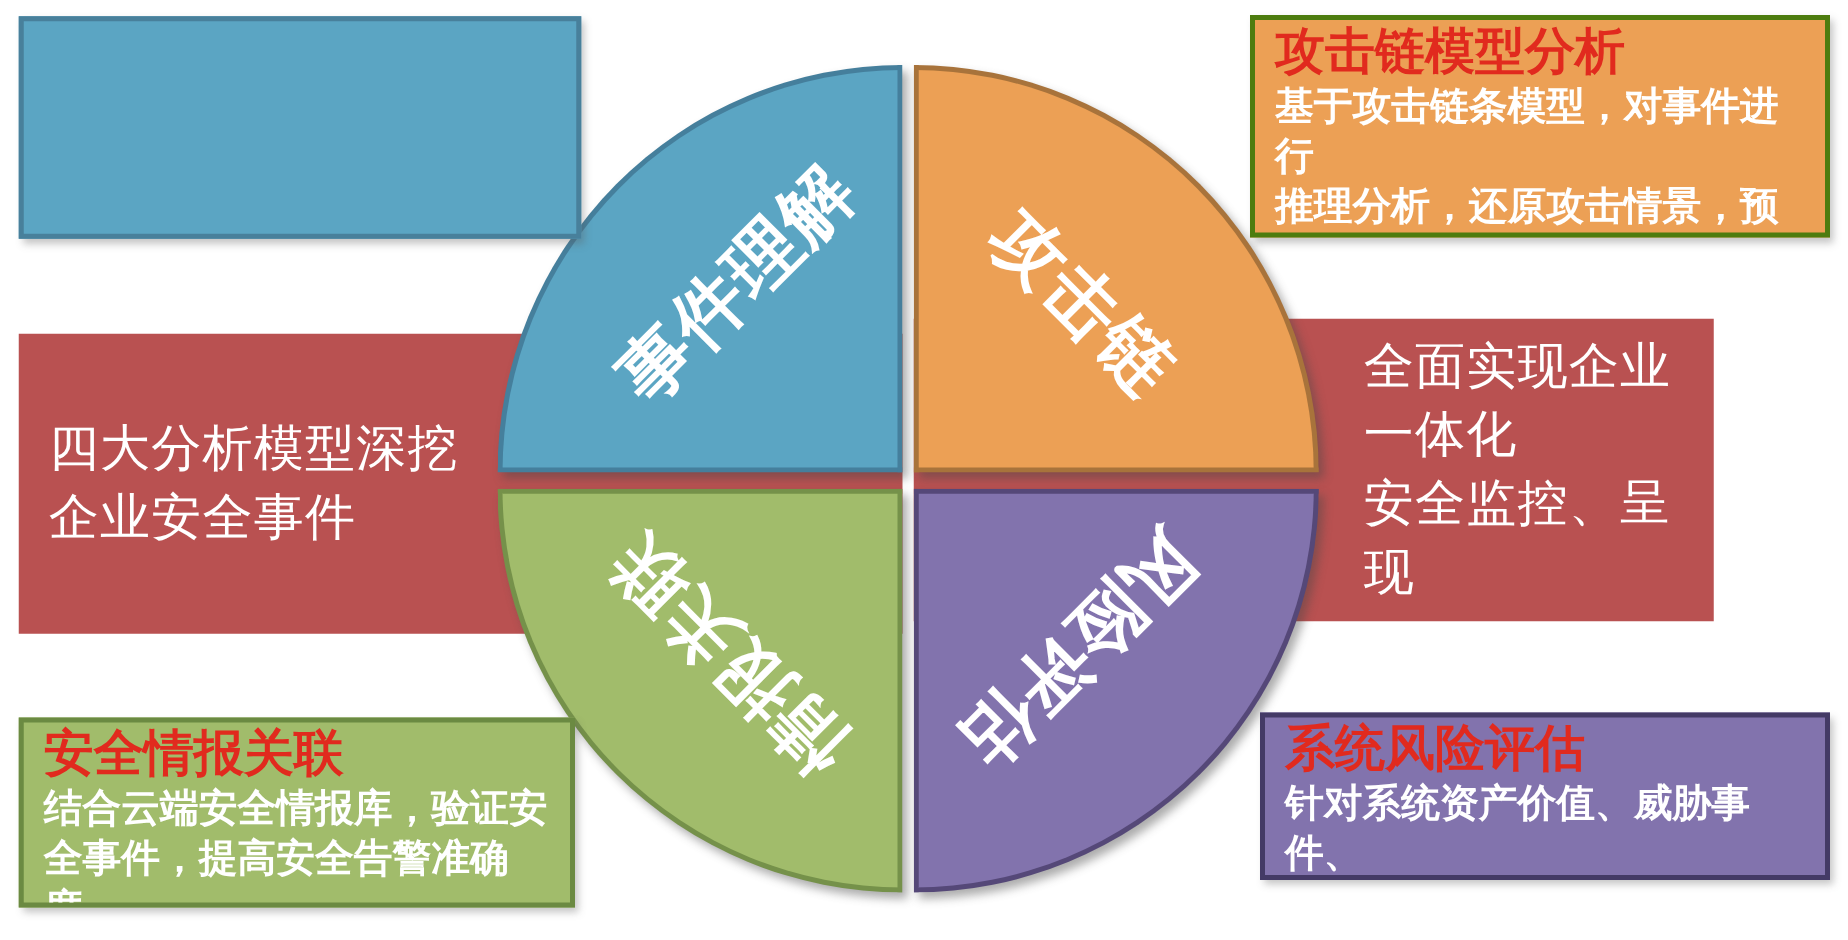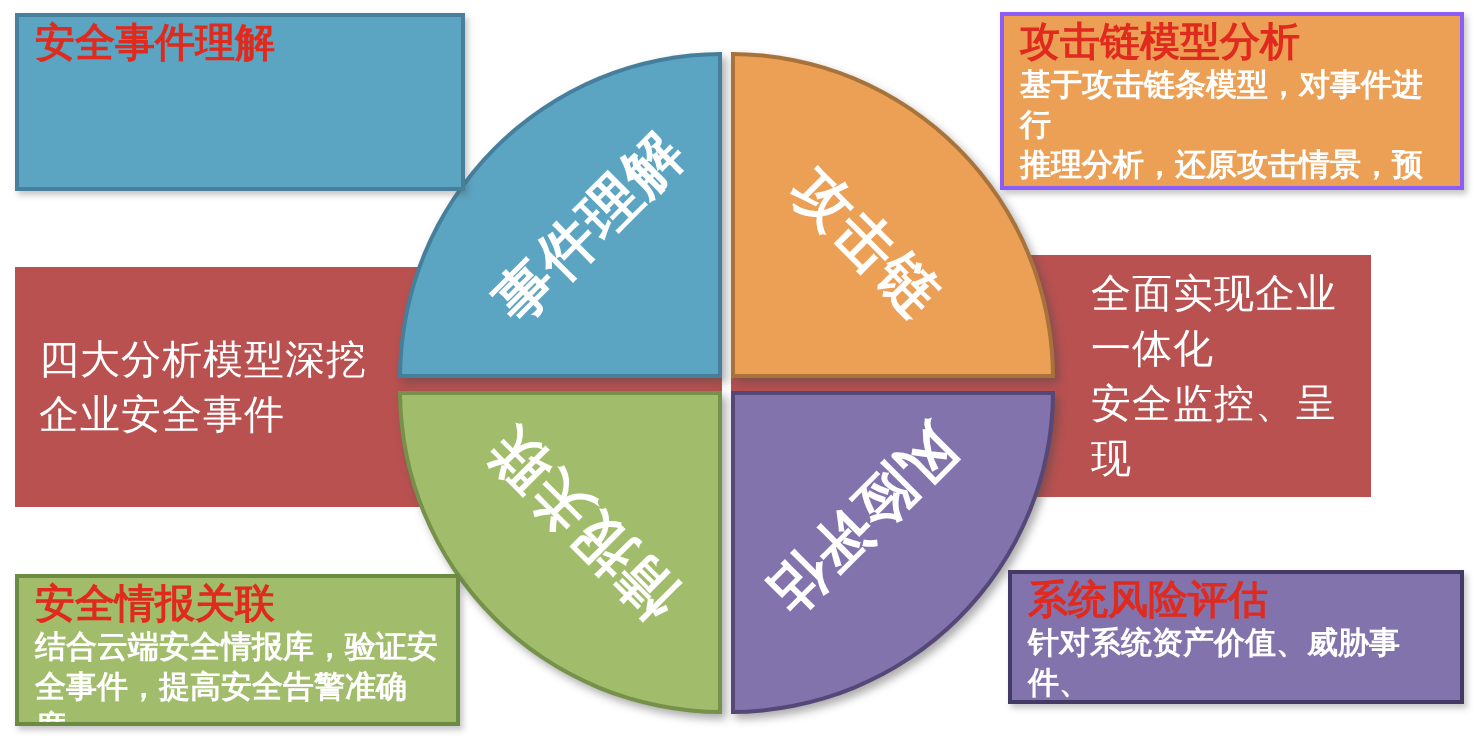--- a/index.html
+++ b/index.html
@@ -55,21 +55,21 @@
   .callout{
     position:absolute;z-index:3;
     box-sizing:border-box;
     padding:2px 8px 2px 16px;
     overflow:hidden;
     box-shadow:3px 4px 6px rgba(90,90,90,.35);
   }
   .callout-tl{left:15px;top:13px;width:450px;height:178px;
     background:#5ba5c3;border:4px solid #48809b;}
   .callout-tr{left:1000px;top:12px;width:464px;height:178px;
-    background:#eca055;border:4px solid #8b5cf6;}
+    background:#eca055;border:4px solid #4d7c0f;}
   .callout-bl{left:15px;top:574px;width:445px;height:152px;
     background:#a1bc6b;border:4px solid #6b8a42;}
   .callout-br{left:1008px;top:570px;width:456px;height:134px;
     background:#8273ad;border:4px solid #443a66;}
   .callout-title{
     color:#e12a1e;font-weight:bold;
     font-size:40px;line-height:47px;
     white-space:nowrap;
   }
   .callout-body{
@@ -99,21 +99,20 @@
     <span class="quad-label">攻击链</span>
   </div>
   <div class="quad quad-bl">
     <span class="quad-label">情报关联</span>
   </div>
   <div class="quad quad-br">
     <span class="quad-label">风险评估</span>
   </div>
 
   <div class="callout callout-tl">
-    <div class="callout-title">安全事件理解</div>
   </div>
 
   <div class="callout callout-tr">
     <div class="callout-title">攻击链模型分析</div>
     <div class="callout-body">基于攻击链条模型，对事件进行
 推理分析，还原攻击情景，预警
 安未来安全事件</div>
   </div>
 
   <div class="callout callout-bl">

